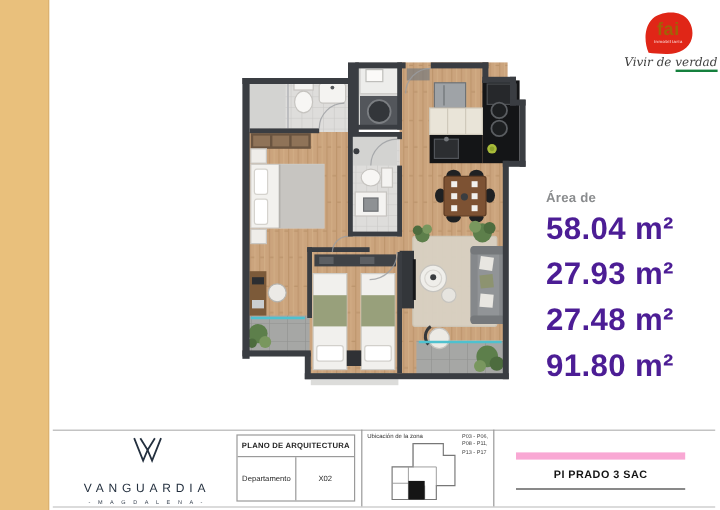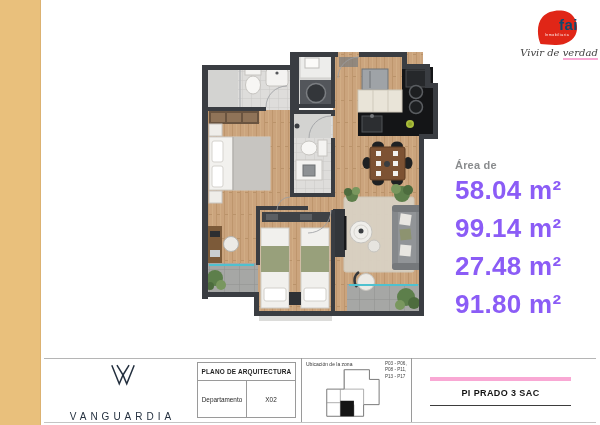--- a/index.html
+++ b/index.html
@@ -6,58 +6,58 @@
   #canvas{position:relative;width:600px;height:425px;background:#ffffff;overflow:hidden;
           font-family:"Liberation Sans",sans-serif;}
   .abs{position:absolute;}
 
   
   #side-stripe{left:0;top:0;width:40px;height:425px;background:#e9c07c;border-right:1px solid #dcb271;}
 
   
   #fai-wrap{left:520px;top:6px;width:78px;height:58px;}
   #fai-blob{position:absolute;left:16px;top:3px;width:42px;height:37px;}
-  #fai-text{position:absolute;left:16px;top:10px;width:42px;text-align:right;color:#0c4a6e;
+  #fai-text{position:absolute;left:16px;top:10px;width:42px;text-align:center;color:#a16207;
             font-weight:bold;font-size:15px;letter-spacing:.5px;}
   #fai-sub{position:absolute;left:16px;top:27px;width:42px;text-align:center;color:#fff;
            font-size:3.4px;letter-spacing:.6px;}
   #fai-tagline{position:absolute;left:0;top:41px;width:78px;text-align:center;color:#3f3f3f;
                font-family:"DejaVu Serif",serif;font-style:italic;font-size:10px;}
-  #fai-tagline .ul{border-bottom:2px solid #f9a8d4;padding-bottom:0px;text-align:center;}
+  #fai-tagline .ul{border-bottom:2px solid #15803d;padding-bottom:0px;text-align:center;}
 
   
   #area-panel{left:455px;top:159px;width:130px;color:#96989a;font-weight:bold;}
   #area-label{font-size:11px;color:#8a8c8e;letter-spacing:.2px;}
-  .area-value{font-size:26px;line-height:38px;letter-spacing:.3px;color:#8b5cf6;}
+  .area-value{font-size:26px;line-height:38px;letter-spacing:.3px;color:#4c1d95;}
 
   
   #plan{left:180px;top:45px;width:270px;height:295px;}
 
   
   .hairline{height:1px;background:#b5b5b5;}
   #footer-top-line{left:44px;top:358px;width:552px;}
   #footer-bottom-line{left:44px;top:422px;width:552px;background:#c4c4c4;}
 
   #vg-block{left:55px;top:362px;width:135px;text-align:center;color:#24303f;}
-  #vg-title{font-size:10px;letter-spacing:4px;margin-top:20px;white-space:nowrap;}
+  #vg-title{font-size:10px;letter-spacing:4px;margin-top:10px;white-space:nowrap;}
   #vg-sub{font-size:4.6px;letter-spacing:2.6px;margin-top:3px;color:#3c4654;}
 
   #plan-table{left:197px;top:362px;width:97px;border:1px solid #9a9a9a;background:#fff;}
   #plan-table-header{border-bottom:1px solid #9a9a9a;height:17px;line-height:17px;text-align:center;
                      font-weight:bold;font-size:6.4px;color:#1e1e1e;letter-spacing:.2px;}
   #plan-table-row{display:flex;height:36px;}
   .pt-cell{flex:1;display:flex;align-items:center;justify-content:center;font-size:6.4px;color:#2a2a2a;}
   .pt-cell + .pt-cell{border-left:1px solid #9a9a9a;}
 
   #zone-box{left:301px;top:358px;width:109px;height:64px;border-left:1px solid #9a9a9a;border-right:1px solid #9a9a9a;}
   #zone-label{position:absolute;left:4px;top:3px;font-size:5px;color:#333;}
   #zone-units{position:absolute;left:83px;top:3px;font-size:4.6px;line-height:6.4px;color:#444;}
   #zone-map{position:absolute;left:17px;top:9px;width:64px;height:52px;}
 
-  #dev-box{left:430px;top:377px;width:141px;border-top:4px solid #f9a8d4;border-bottom:1px solid #3d3d3d;
+  #dev-box{left:430px;top:377px;width:141px;border-top:6px solid #f9a8d4;border-bottom:1px solid #3d3d3d;
            text-align:center;padding:7px 0;}
   #dev-name{font-weight:bold;font-size:9px;letter-spacing:.4px;color:#141414;}
 </style>
 </head>
 <body>
 
 <div id="canvas">
 
   <div class="abs" id="side-stripe"></div>
 
@@ -66,21 +66,21 @@
       <path d="M4.5 35 C1 27 0.5 15 6.5 8 C12 1.5 24 0 31.5 3 C39 6 42.5 15 40.5 23 C38.5 31.5 29 36.5 19 36 C13.5 35.7 8 35.5 4.5 35 Z" fill="#e02617"></path>
     </svg>
     <div id="fai-text">fai</div>
     <div id="fai-sub">Inmobiliaria</div>
     <div id="fai-tagline"><span>Vivir de </span><span class="ul">verdad</span></div>
   </div>
 
   <div class="abs" id="area-panel">
     <div id="area-label">Área de</div>
     <div class="area-value">58.04 m²</div>
-    <div class="area-value">99.14 m²</div>
+    <div class="area-value">27.93 m²</div>
     <div class="area-value">27.48 m²</div>
     <div class="area-value">91.80 m²</div>
   </div>
 
   <svg class="abs" id="plan" viewBox="180 45 270 295">
     <defs>
       <pattern id="wood" width="8" height="46" patternUnits="userSpaceOnUse">
         <rect width="8" height="46" fill="#cba47d"></rect>
         <rect x="0" y="0" width="1" height="46" fill="#b28a61" opacity=".55"></rect>
         <rect x="4" y="0" width="1" height="46" fill="#d8b58d" opacity=".5"></rect>

